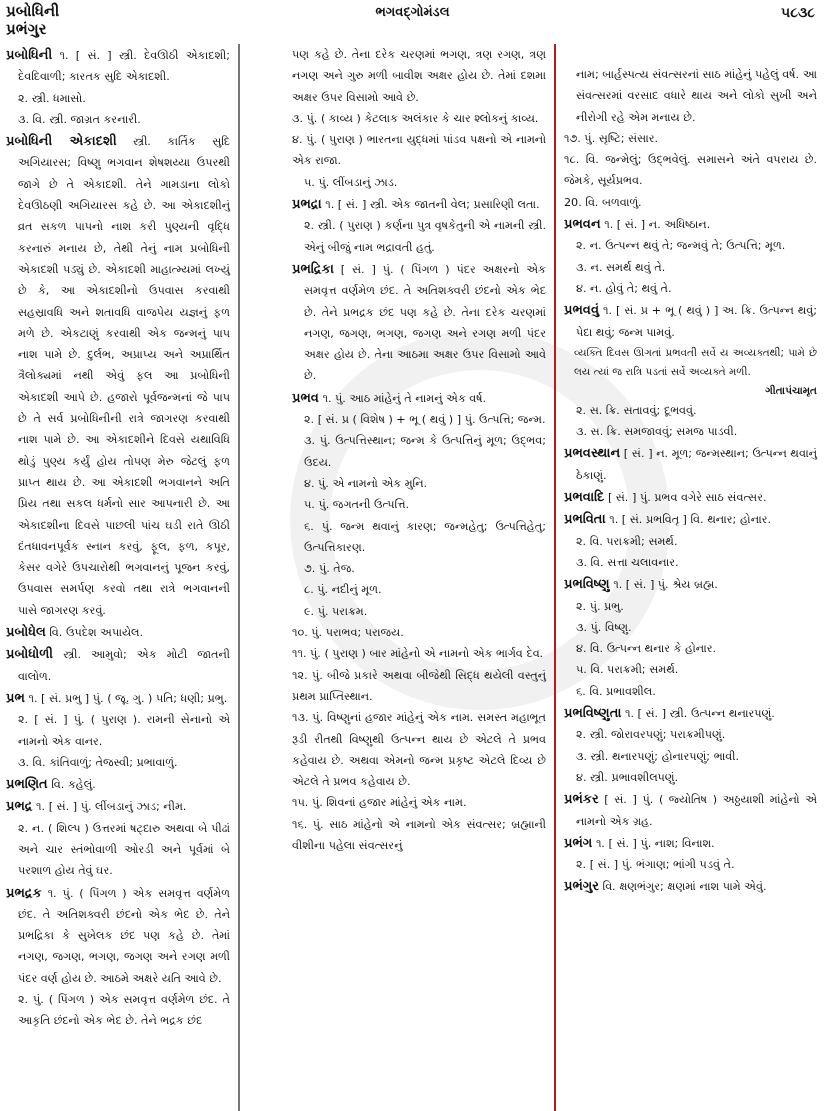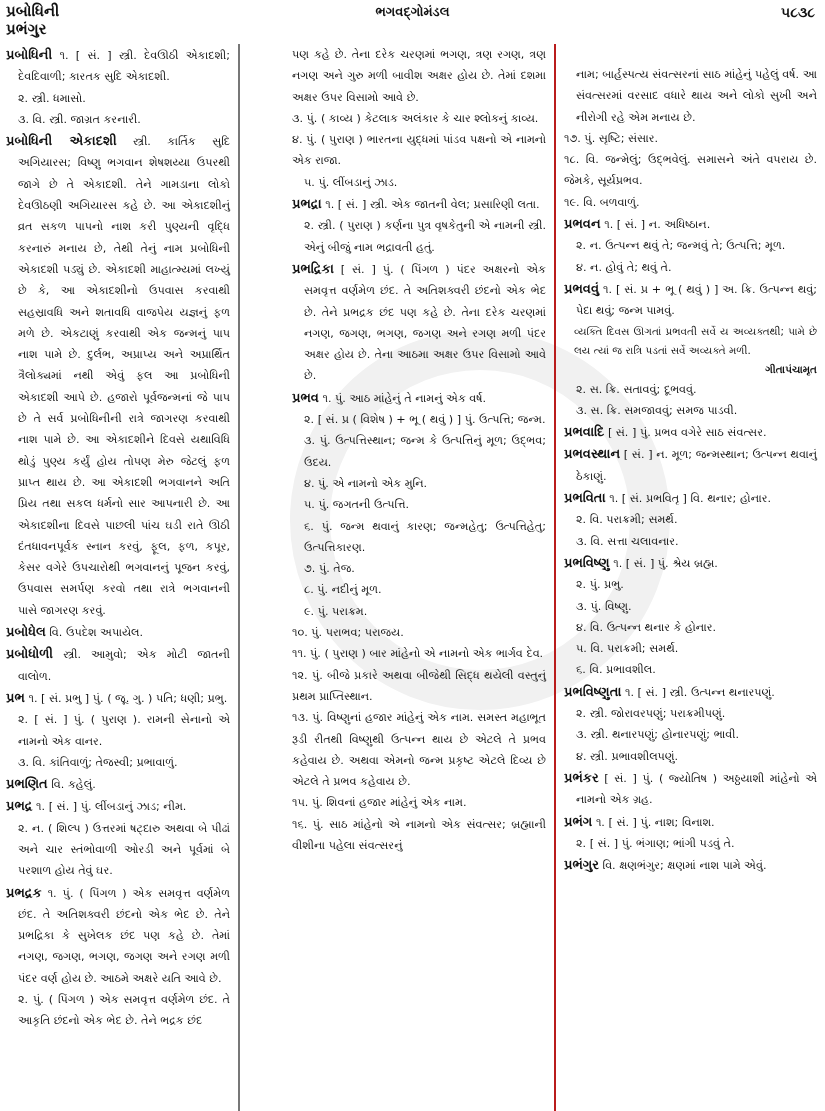--- a/index.html
+++ b/index.html
@@ -83,31 +83,32 @@
       <p class="sub-flush">૧૧. પું. ( પુરાણ ) બાર માંહેનો એ નામનો એક ભાર્ગવ દેવ.</p>
       <p class="sub-flush">૧૨. પું. બીજે પ્રકારે અથવા બીજેથી સિદ્ધ થયેલી વસ્તુનું પ્રથમ પ્રાપ્તિસ્થાન.</p>
       <p class="sub-flush">૧૩. પું. વિષ્ણુનાં હજાર માંહેનું એક નામ. સમસ્ત મહાભૂત રૂડી રીતથી વિષ્ણુથી ઉત્પન્ન થાય છે એટલે તે પ્રભવ કહેવાય છે. અથવા એમનો જન્મ પ્રકૃષ્ટ એટલે દિવ્ય છે એટલે તે પ્રભવ કહેવાય છે.</p>
       <p class="sub-flush">૧૫. પું. શિવનાં હજાર માંહેનું એક નામ.</p>
       <p class="sub-flush">૧૬. પું. સાઠ માંહેનો એ નામનો એક સંવત્સર; બ્રહ્માની વીશીના પહેલા સંવત્સરનું</p>
     </div>
   <div class="col col3">
       <p class="sub">નામ; બાર્હસ્પત્ય સંવત્સરનાં સાઠ માંહેનું પહેલું વર્ષ. આ સંવત્સરમાં વરસાદ વધારે થાય અને લોકો સુખી અને નીરોગી રહે એમ મનાય છે.</p>
       <p class="sub-flush">૧૭. પું. સૃષ્ટિ; સંસાર.</p>
       <p class="sub-flush">૧૮. વિ. જન્મેલું; ઉદ્ભવેલું. સમાસને અંતે વપરાય છે. જેમકે, સૂર્યપ્રભવ.</p>
-      <p class="sub-flush">૧૯. વિ. બળવાળું.</p>
+      <p class="sub-flush">20. વિ. બળવાળું.</p>
       <p class="entry"><span class="hw">પ્રભવન</span><span> ૧. [ સં. ] ન. અધિષ્ઠાન.</span></p>
       <p class="sub">૨. ન. ઉત્પન્ન થવું તે; જન્મવું તે; ઉત્પત્તિ; મૂળ.</p>
+      <p class="sub">૩. ન. સમર્થ થવું તે.</p>
       <p class="sub">૪. ન. હોવું તે; થવું તે.</p>
       <p class="entry"><span class="hw">પ્રભવવું</span><span> ૧. [ સં. પ્ર + ભૂ ( થવું ) ] અ. ક્રિ. ઉત્પન્ન થવું; પેદા થવું; જન્મ પામવું.</span></p>
       <p class="quote">વ્યક્તિ દિવસ ઊગતાં પ્રભવતી સર્વે ય અવ્યક્તથી; પામે છે લય ત્યાં જ રાત્રિ પડતાં સર્વે અવ્યક્તે મળી.</p>
       <p class="quote-src">ગીતાપંચામૃત</p>
       <p class="sub">૨. સ. ક્રિ. સતાવવું; દૂભવવું.</p>
       <p class="sub">૩. સ. ક્રિ. સમજાવવું; સમજ પાડવી.</p>
+      <p class="entry"><span class="hw">પ્રભવસ્થાન</span><span> [ સં. ] ન. મૂળ; જન્મસ્થાન; ઉત્પન્ન થવાનું ઠેકાણું.</span></p>
       <p class="entry"><span class="hw">પ્રભવાદિ</span><span> [ સં. ] પું. પ્રભવ વગેરે સાઠ સંવત્સર.</span></p>
-      <p class="entry"><span class="hw">પ્રભવસ્થાન</span><span> [ સં. ] ન. મૂળ; જન્મસ્થાન; ઉત્પન્ન થવાનું ઠેકાણું.</span></p>
       <p class="entry"><span class="hw">પ્રભવિતા</span><span> ૧. [ સં. પ્રભવિતૃ ] વિ. થનાર; હોનાર.</span></p>
       <p class="sub">૨. વિ. પરાક્રમી; સમર્થ.</p>
       <p class="sub">૩. વિ. સત્તા ચલાવનાર.</p>
       <p class="entry"><span class="hw">પ્રભવિષ્ણુ</span><span> ૧. [ સં. ] પું. શ્રેય બ્રહ્મ.</span></p>
       <p class="sub">૨. પું. પ્રભુ.</p>
       <p class="sub">૩. પું. વિષ્ણુ.</p>
       <p class="sub">૪. વિ. ઉત્પન્ન થનાર કે હોનાર.</p>
       <p class="sub">૫. વિ. પરાક્રમી; સમર્થ.</p>
       <p class="sub">૬. વિ. પ્રભાવશીલ.</p>
       <p class="entry"><span class="hw">પ્રભવિષ્ણુતા</span><span> ૧. [ સં. ] સ્ત્રી. ઉત્પન્ન થનારપણું.</span></p>

